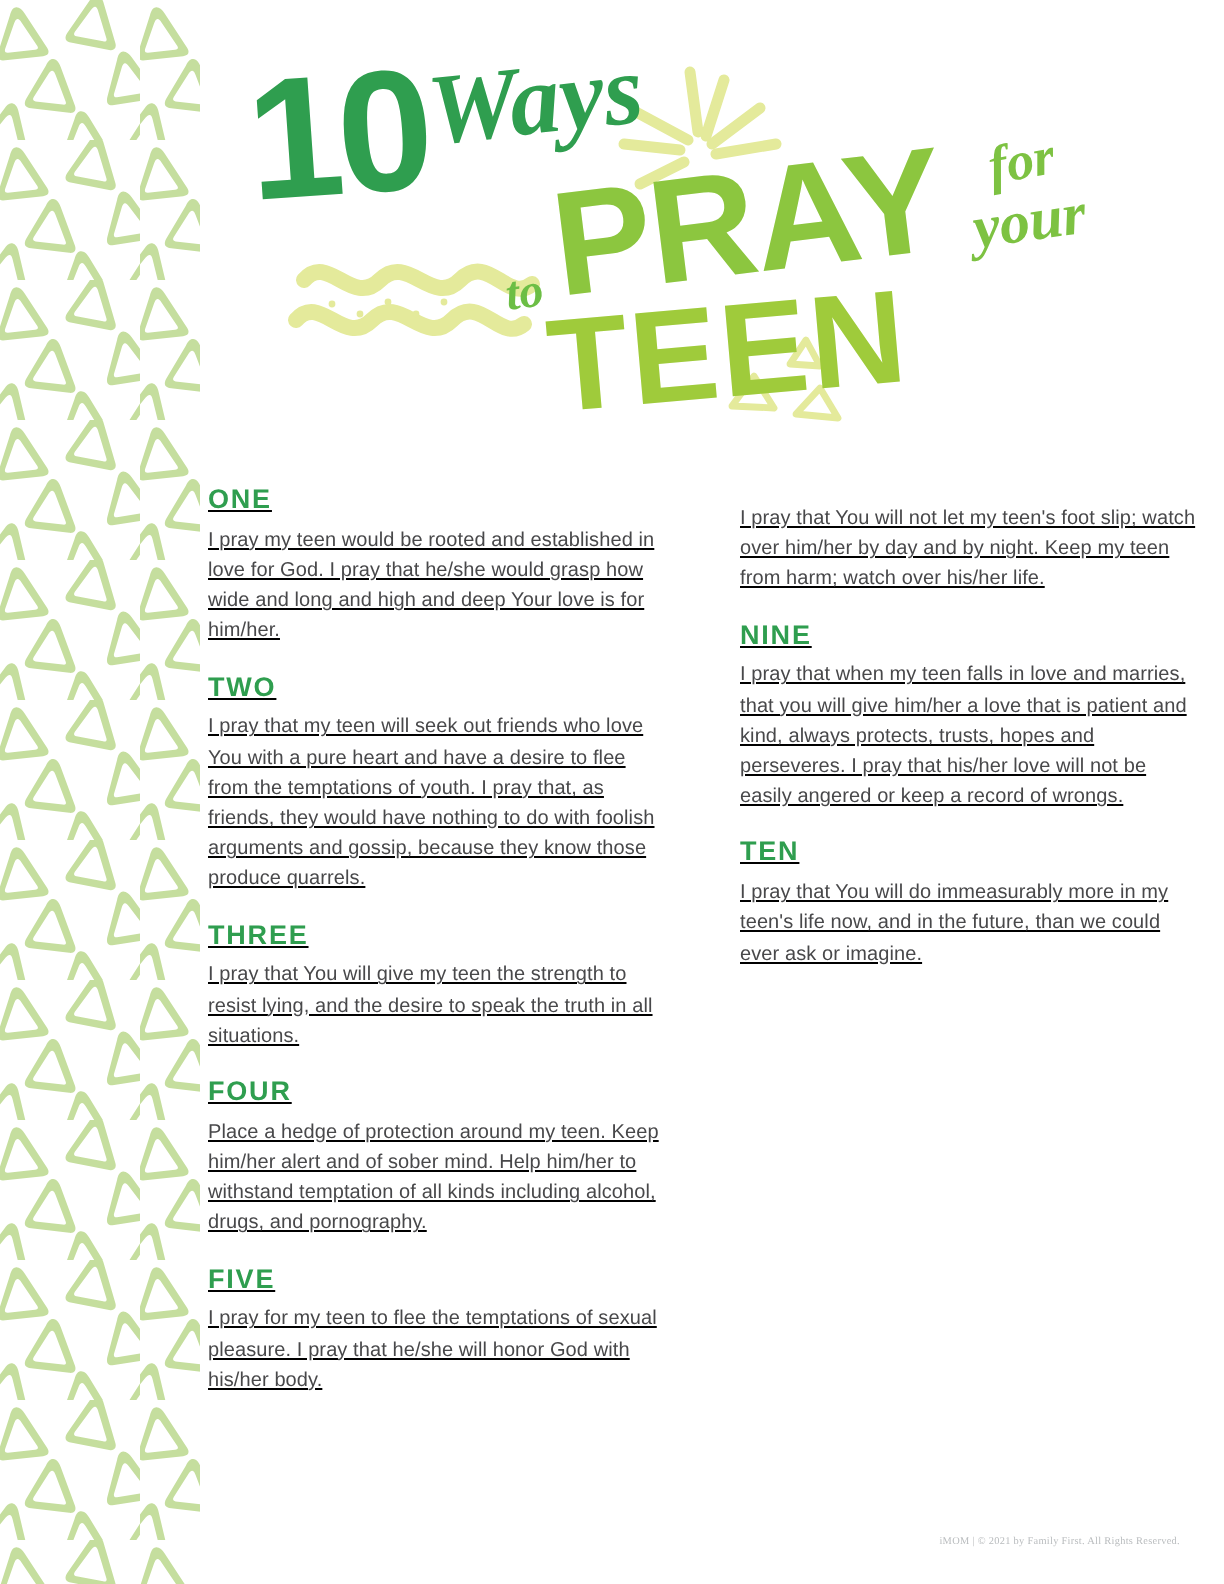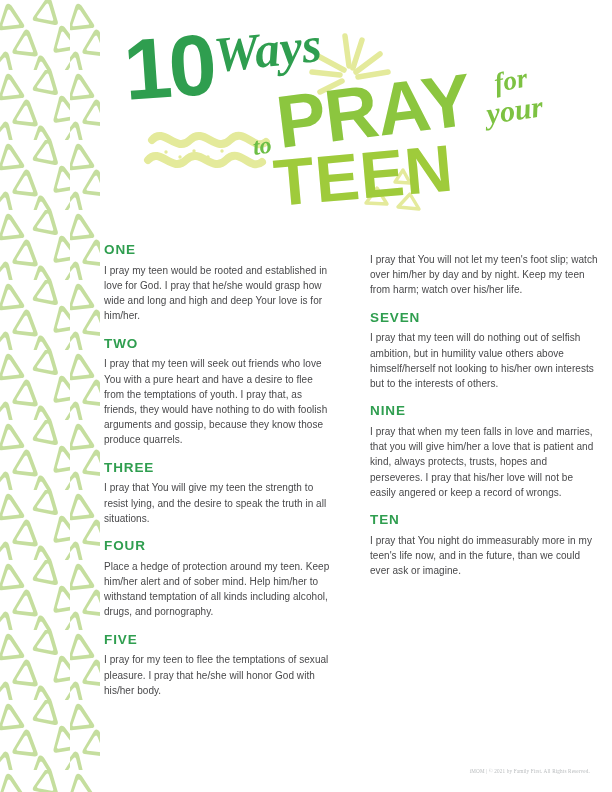--- a/index.html
+++ b/index.html
@@ -50,20 +50,21 @@
   }
 
   
   .content {
     position: absolute;
     left: 104px;
     top: 243px;
     width: 496px;
     display: flex;
     gap: 36px;
+    text-decoration: underline;
   }
   .col {
     width: 240px;
   }
   .col-right {
     padding-top: 9px;
   }
 
   .entry {
     margin-bottom: 13px;
@@ -217,34 +218,30 @@
       </div>
 
     </div>
 
     <div class="col col-right">
 
       <div class="entry">
         <p class="entry-body">I pray that You will not let my teen's foot slip; watch over him/her by day and by night. Keep my teen from harm; watch over his/her life.</p>
       </div>
 
-      <div class="entry">
-        <h2 class="entry-title">SEVEN</h2>
-        <p class="entry-body">I pray that my teen will do nothing out of selfish ambition, but in humility value others above himself/herself not looking to his/her own interests but to the interests of others.</p>
-      </div>
 
 
       <div class="entry">
         <h2 class="entry-title">NINE</h2>
         <p class="entry-body">I pray that when my teen falls in love and marries, that you will give him/her a love that is patient and kind, always protects, trusts, hopes and perseveres. I pray that his/her love will not be easily angered or keep a record of wrongs.</p>
       </div>
 
       <div class="entry">
         <h2 class="entry-title">TEN</h2>
-        <p class="entry-body">I pray that You night do immeasurably more in my teen's life now, and in the future, than we could ever ask or imagine.</p>
+        <p class="entry-body">I pray that You will do immeasurably more in my teen's life now, and in the future, than we could ever ask or imagine.</p>
       </div>
 
     </div>
   </div>
 
   <div class="footer">iMOM | © 2021 by Family First. All Rights Reserved.</div>
 
 </div>
 
 </body></html>

